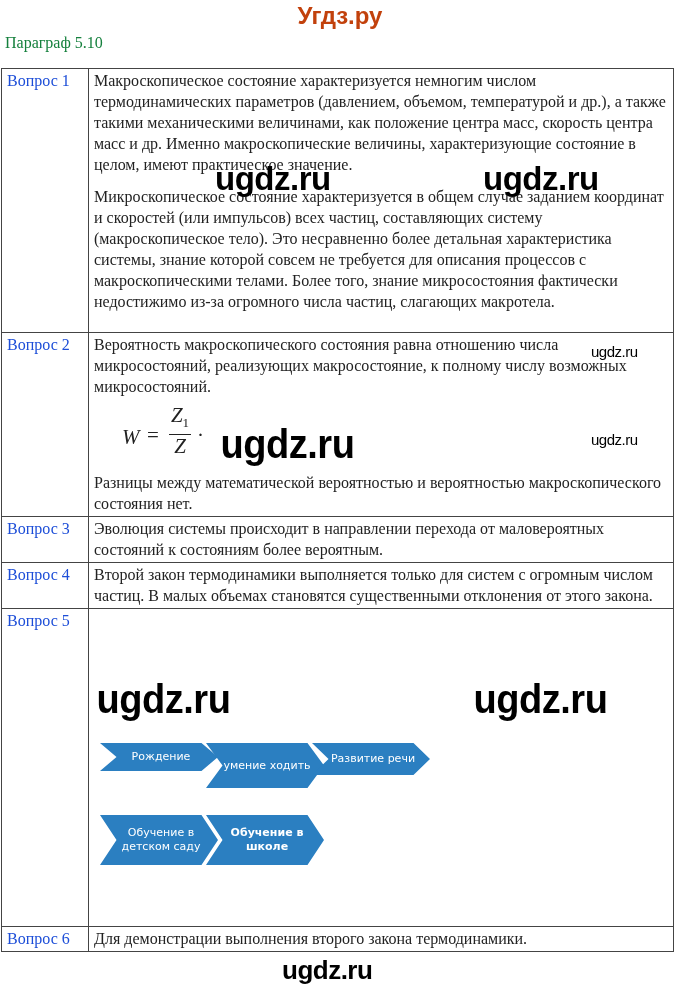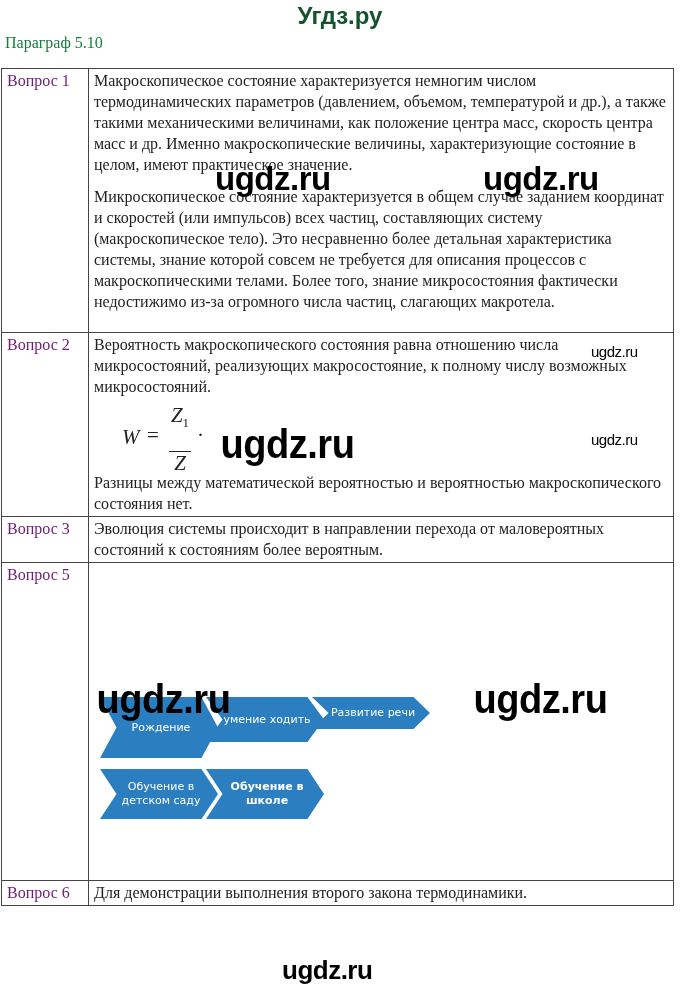--- a/index.html
+++ b/index.html
@@ -1,29 +1,29 @@
 <!DOCTYPE html>
 <html><head>
 <meta charset="utf-8">
 <style>
   html, body { margin: 0; padding: 0; background: #ffffff; }
   body { width: 680px; height: 990px; position: relative; overflow: hidden; font-family: "Liberation Serif", serif; color: #1a1a1a; }
-  .site-title { position: absolute; top: 2px; left: 0; width: 680px; text-align: center; font-family: "Liberation Sans", sans-serif; font-weight: bold; font-size: 24px; color: #14532d; }
+  .site-title { position: absolute; top: 2px; left: 0; width: 680px; text-align: center; font-family: "Liberation Sans", sans-serif; font-weight: bold; font-size: 24px; color: #c2410c; }
   .section-title { position: absolute; top: 34px; left: 5px; font-size: 16px; color: #15803d; }
   table.qa { position: absolute; top: 68px; left: 1px; width: 673px; border-collapse: collapse; font-size: 16px; line-height: 21px; }
   table.qa td { border: 1.5px solid #444; vertical-align: top; padding: 1px 5px 2px 5px; }
-  td.qcol { width: 76px; white-space: nowrap; color: #701a75; }
+  td.qcol { width: 76px; white-space: nowrap; color: #1d4ed8; }
   td.acol { color: #222; }
   .para { margin: 0; }
   .para + .para { margin-top: 11px; }
   .formula { position: relative; height: 66px; margin: 4px 0 0 0; font-family: "Liberation Serif", serif; font-style: italic; }
   .formula .w { position: absolute; left: 28px; top: 26px; font-size: 21px; }
   .formula .eq { position: absolute; left: 53px; top: 24px; font-size: 21px; font-style: normal; }
   .formula .frac { position: absolute; left: 75px; top: 4px; width: 22px; text-align: center; font-size: 21px; }
-  .formula .num { display: block; border-bottom: 1.5px solid #222; padding-bottom: 18px; }
+  .formula .num { display: block; border-bottom: 1.5px solid #222; padding-bottom: 1px; }
   .formula .num sub { font-size: 13px; font-style: normal; }
   .formula .den { display: block; padding-top: 1px; }
   .formula .dot { position: absolute; left: 103px; top: 24px; font-size: 21px; font-style: normal; }
   .q5cell { height: 314px; position: relative; }
   .chev { position: absolute; background: #2b7fc1; color: #fff; font-family: "DejaVu Sans", sans-serif; font-size: 11px; line-height: 14px; display: flex; align-items: center; justify-content: center; text-align: center;
     clip-path: polygon(0 0, 86% 0, 100% 50%, 86% 100%, 0 100%, 14% 50%); }
   .chev span { display: block; padding-left: 8px; padding-right: 4px; }
   .wm { position: absolute; font-family: "Liberation Sans", sans-serif; font-weight: bold; color: #000; letter-spacing: -0.5px; }
   .wm.big { font-size: 40px; transform: scaleX(0.95); }
   .wm.med { font-size: 33px; }
@@ -61,24 +61,30 @@
       <p class="para" style="margin-top:5px">Разницы между математической вероятностью и вероятностью макроскопического состояния нет.</p>
     </td>
   </tr>
   <tr>
     <td class="qcol">Вопрос 3</td>
     <td class="acol">
       <p class="para">Эволюция системы происходит в направлении перехода от маловероятных состояний к состояниям более вероятным.</p>
     </td>
   </tr>
   <tr>
+    <td class="qcol">Вопрос 4</td>
+    <td class="acol">
+      <p class="para">Второй закон термодинамики выполняется только для систем с огромным числом частиц. В малых объемах становятся существенными отклонения от этого закона.</p>
+    </td>
+  </tr>
+  <tr>
     <td class="qcol">Вопрос 5</td>
     <td class="acol">
       <div class="q5cell">
-        <div class="chev" style="left:6px; top:133px; width:118px; height:61px;">
+        <div class="chev" style="left:6px; top:133px; width:118px; height:28px;">
               <span>Рождение</span>
             </div>
         <div class="chev" style="left:112px; top:133px; width:118px; height:45px;">
               <span>умение ходить</span>
             </div>
         <div class="chev" style="left:218px; top:133px; width:118px; height:32px;">
               <span>Развитие речи</span>
             </div>
         <div class="chev" style="left:6px; top:205px; width:118px; height:50px;">
               <span>Обучение в детском саду</span>

